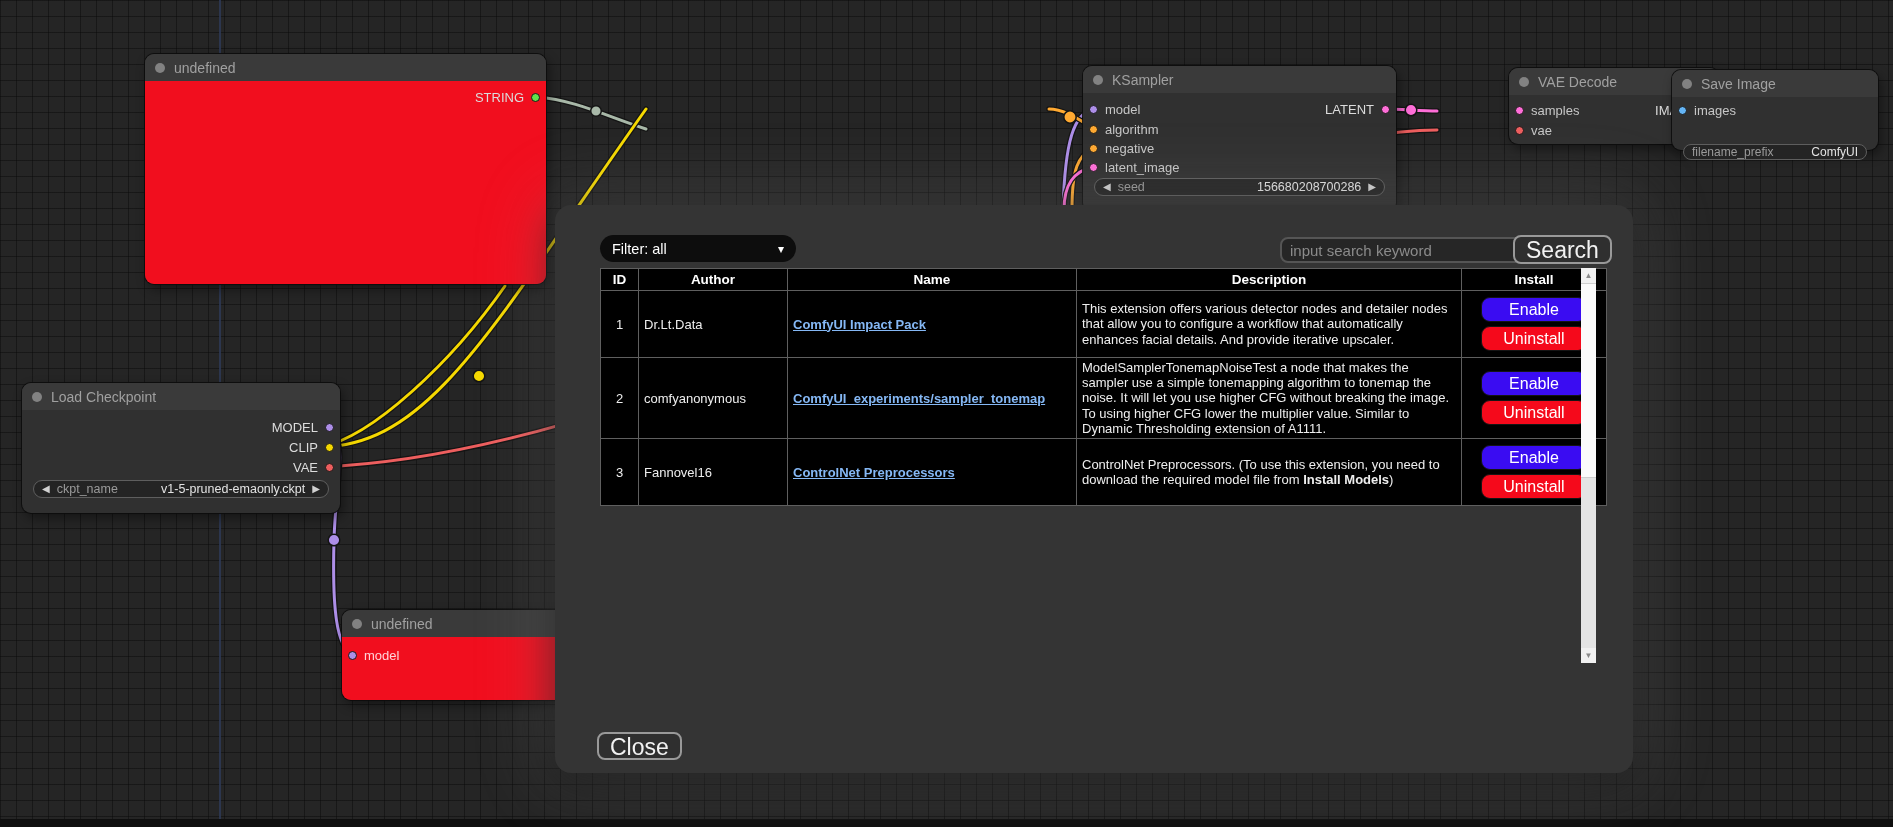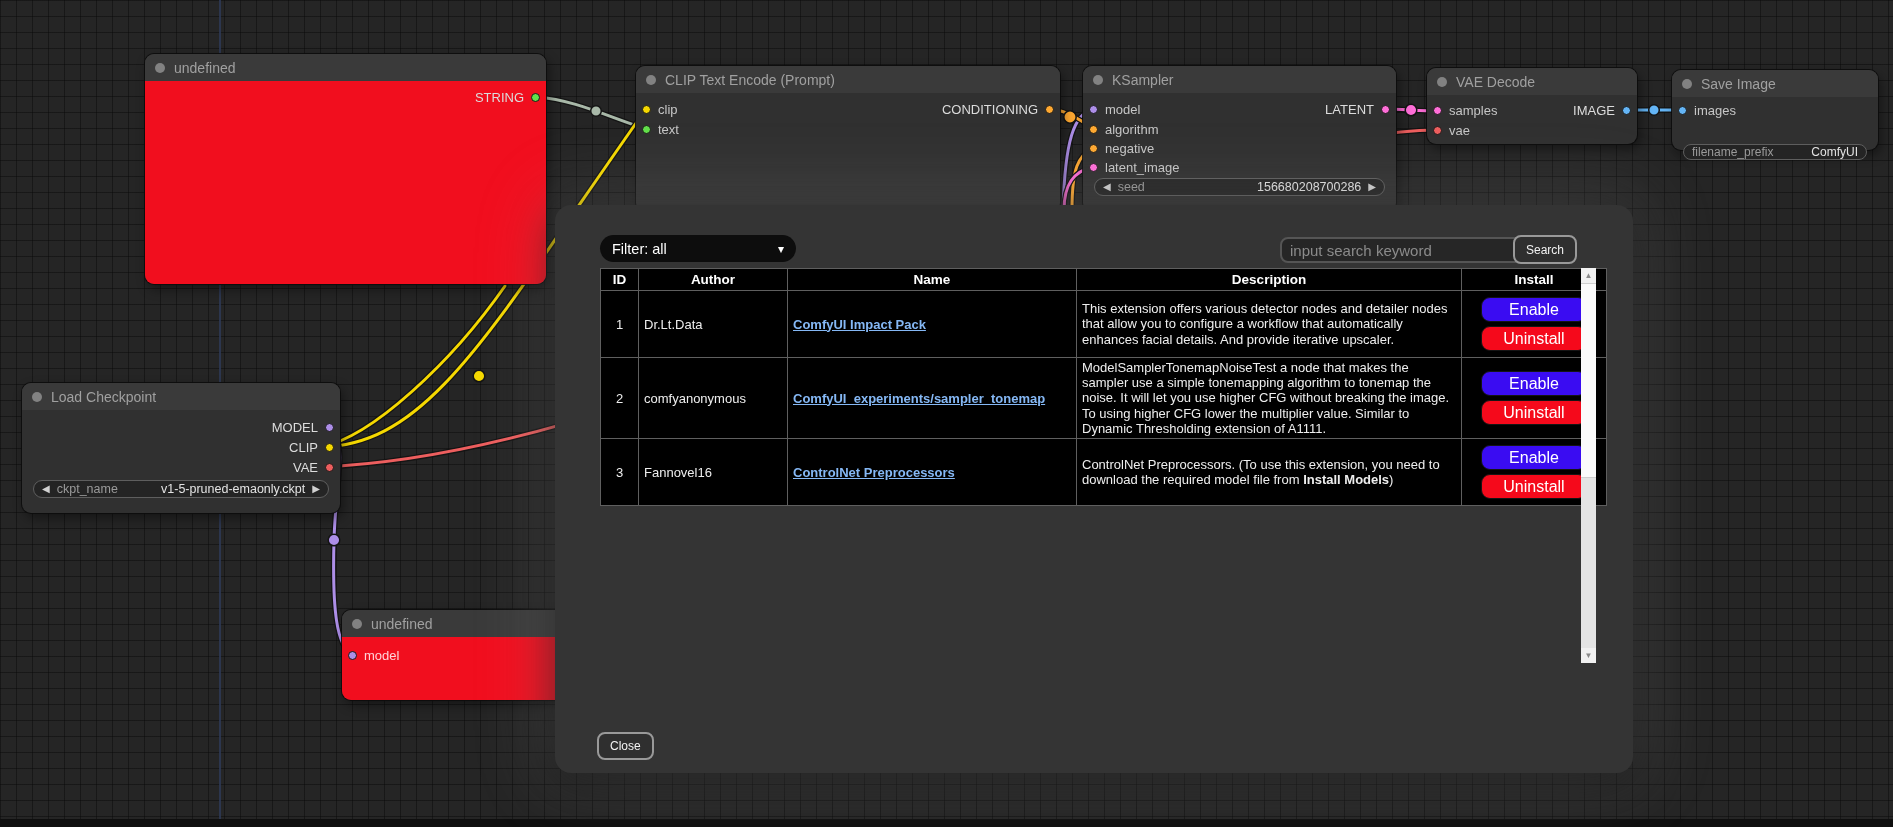--- a/index.html
+++ b/index.html
@@ -54,21 +54,21 @@
     border-radius:16px;z-index:10;
     box-shadow:0 0 70px 14px rgba(175,175,175,.20), 0 10px 40px rgba(0,0,0,.6);}
   .filter-pill{position:absolute;left:45px;top:30px;width:196px;height:27px;background:#0d0d0d;
     border-radius:14px;display:flex;align-items:center;justify-content:space-between;
     padding:0 12px;color:#fff;font-size:14.5px;box-sizing:border-box;cursor:pointer;}
   .chev{font-size:12px;color:#fff;}
   .search-input{position:absolute;left:725px;top:32px;width:270px;height:26px;box-sizing:border-box;
     background:#262626;border:2px solid #555;border-radius:8px;color:#ccc;font-size:15px;
     padding:0 8px;font-family:inherit;outline:none;}
   .search-input::placeholder{color:#8b8b8b;}
-  .btn{background:#2f2f2f;border:2px solid #999;border-radius:8px;color:#f2f2f2;font-size:12px;
+  .btn{background:#2f2f2f;border:2px solid #999;border-radius:8px;color:#f2f2f2;font-size:23px;
     font-family:inherit;cursor:pointer;padding:0 11px;}
   .search-btn{position:absolute;left:958px;top:30px;height:29px;}
   .close-btn{position:absolute;left:42px;top:527px;height:28px;}
 
   .table-wrap{position:absolute;left:45px;top:63px;width:996px;height:395px;}
   .xtable{border-collapse:collapse;table-layout:fixed;width:981px;color:#eee;}
   .xtable th{background:#000;color:#fff;font-weight:bold;font-size:13.5px;height:21px;
     border:1px solid #5f5f5f;padding:0 2px;}
   .xtable th:nth-child(1){width:33px;}
   .xtable th:nth-child(2){width:144px;}
@@ -135,38 +135,20 @@
       <span class="ntitle">undefined</span>
     </div>
     <div class="nb error">
       <div class="port out" style="top:6px;">
         <span class="plabel onred">STRING</span>
         <span class="pdot" style="background:#62DF4A;"></span>
       </div>
     </div>
   </div>
 
-  <div class="node" style="left:636px;top:66px;width:424px;height:146px;">
-    <div class="nh">
-      <span class="hdot"></span>
-      <span class="ntitle">CLIP Text Encode (Prompt)</span>
-    </div>
-    <div class="port in" style="top:33px;">
-      <span class="pdot" style="background:#F5D800;"></span>
-      <span class="plabel">clip</span>
-    </div>
-    <div class="port in" style="top:53px;">
-      <span class="pdot" style="background:#62DF4A;"></span>
-      <span class="plabel">text</span>
-    </div>
-    <div class="port out" style="top:33px;">
-      <span class="plabel">CONDITIONING</span>
-      <span class="pdot" style="background:#FFA931;"></span>
-    </div>
-  </div>
 
   <div class="node" style="left:1083px;top:66px;width:313px;height:146px;">
     <div class="nh">
       <span class="hdot"></span>
       <span class="ntitle">KSampler</span>
     </div>
     <div class="port in" style="top:33px;">
       <span class="pdot" style="background:#AD8EE8;"></span>
       <span class="plabel">model</span>
     </div>
@@ -191,21 +173,21 @@
         <span class="warr">◀</span>
         <span class="wname">seed</span>
       </span>
       <span class="wr">
         <span class="wval">156680208700286</span>
         <span class="warr">▶</span>
       </span>
     </div>
   </div>
 
-  <div class="node" style="left:1427px;top:68px;width:210px;height:76px;">
+  <div class="node" style="left:1509px;top:68px;width:210px;height:76px;">
     <div class="nh">
       <span class="hdot"></span>
       <span class="ntitle">VAE Decode</span>
     </div>
     <div class="port in" style="top:32px;">
       <span class="pdot" style="background:#FF6ED8;"></span>
       <span class="plabel">samples</span>
     </div>
     <div class="port in" style="top:52px;">
       <span class="pdot" style="background:#ED5E5E;"></span>

